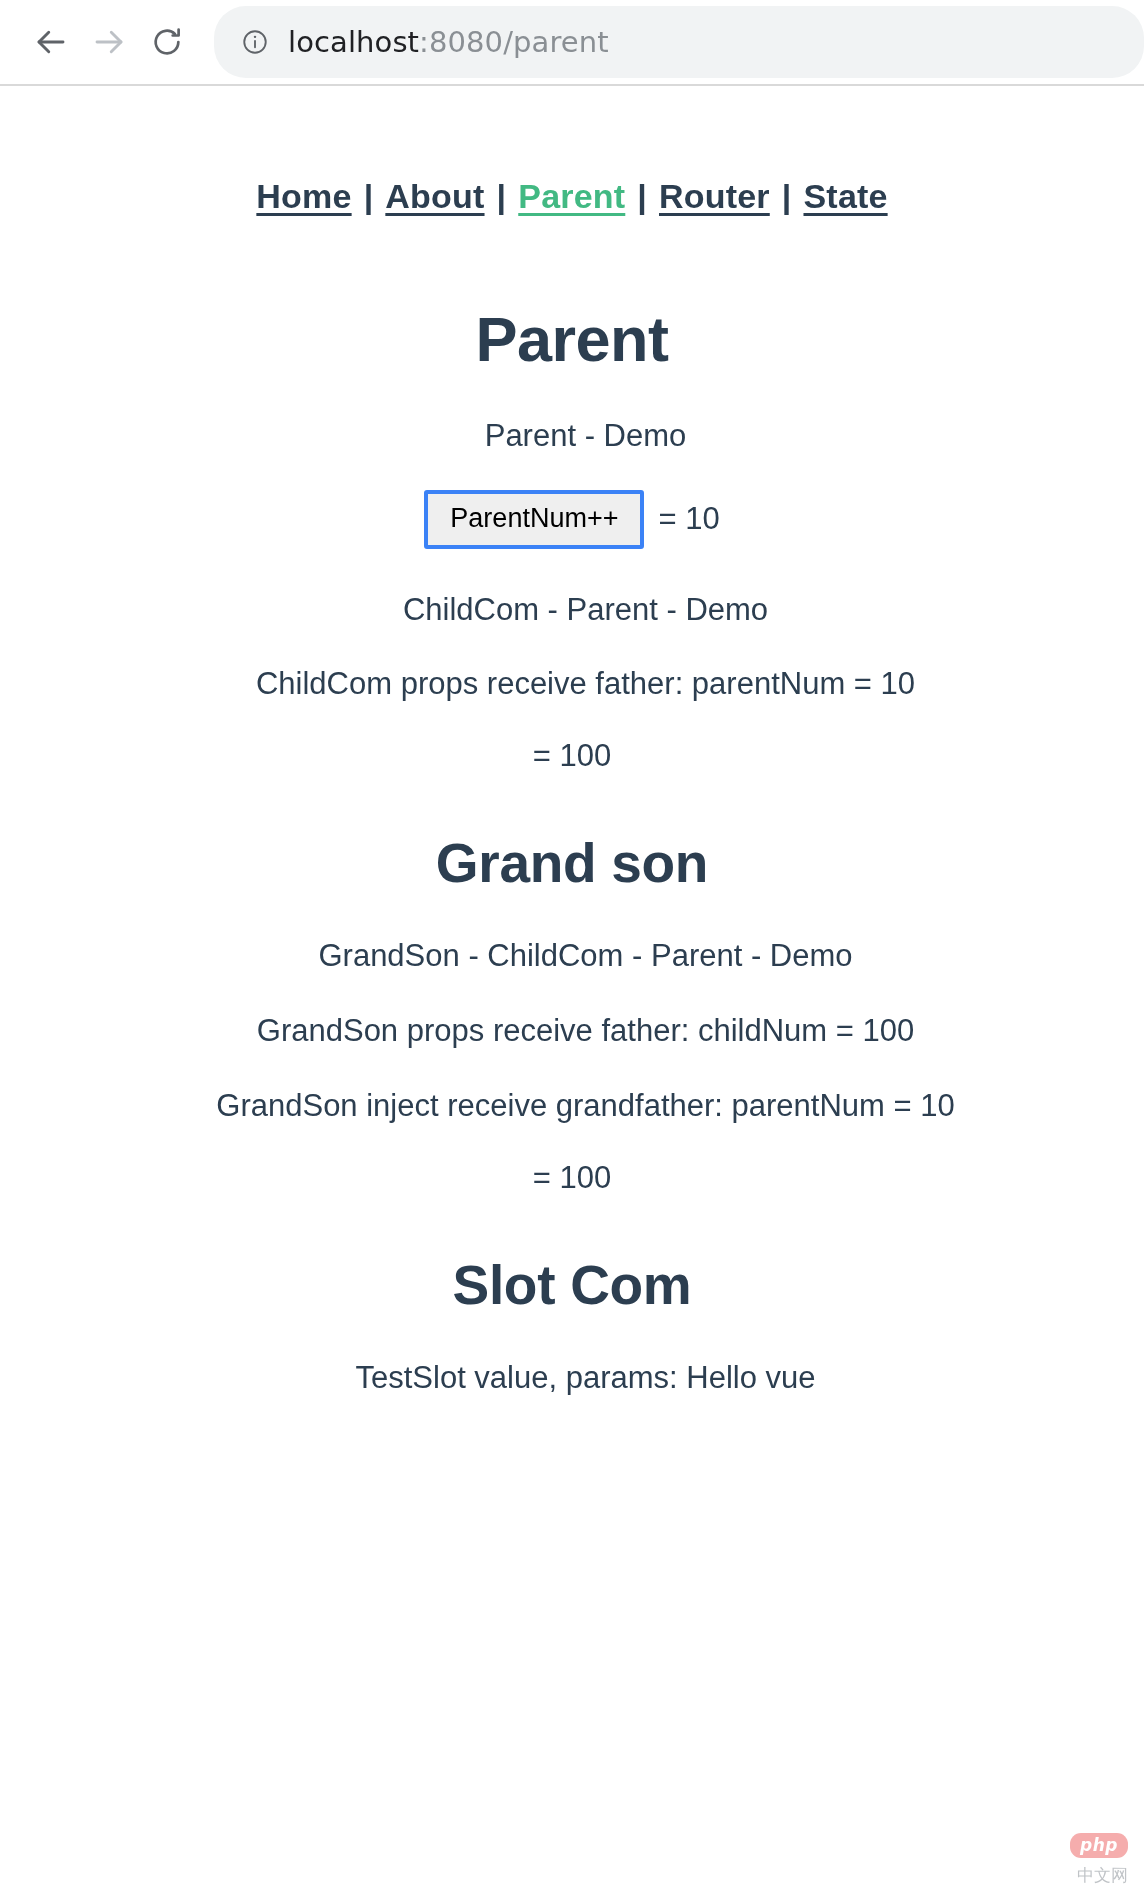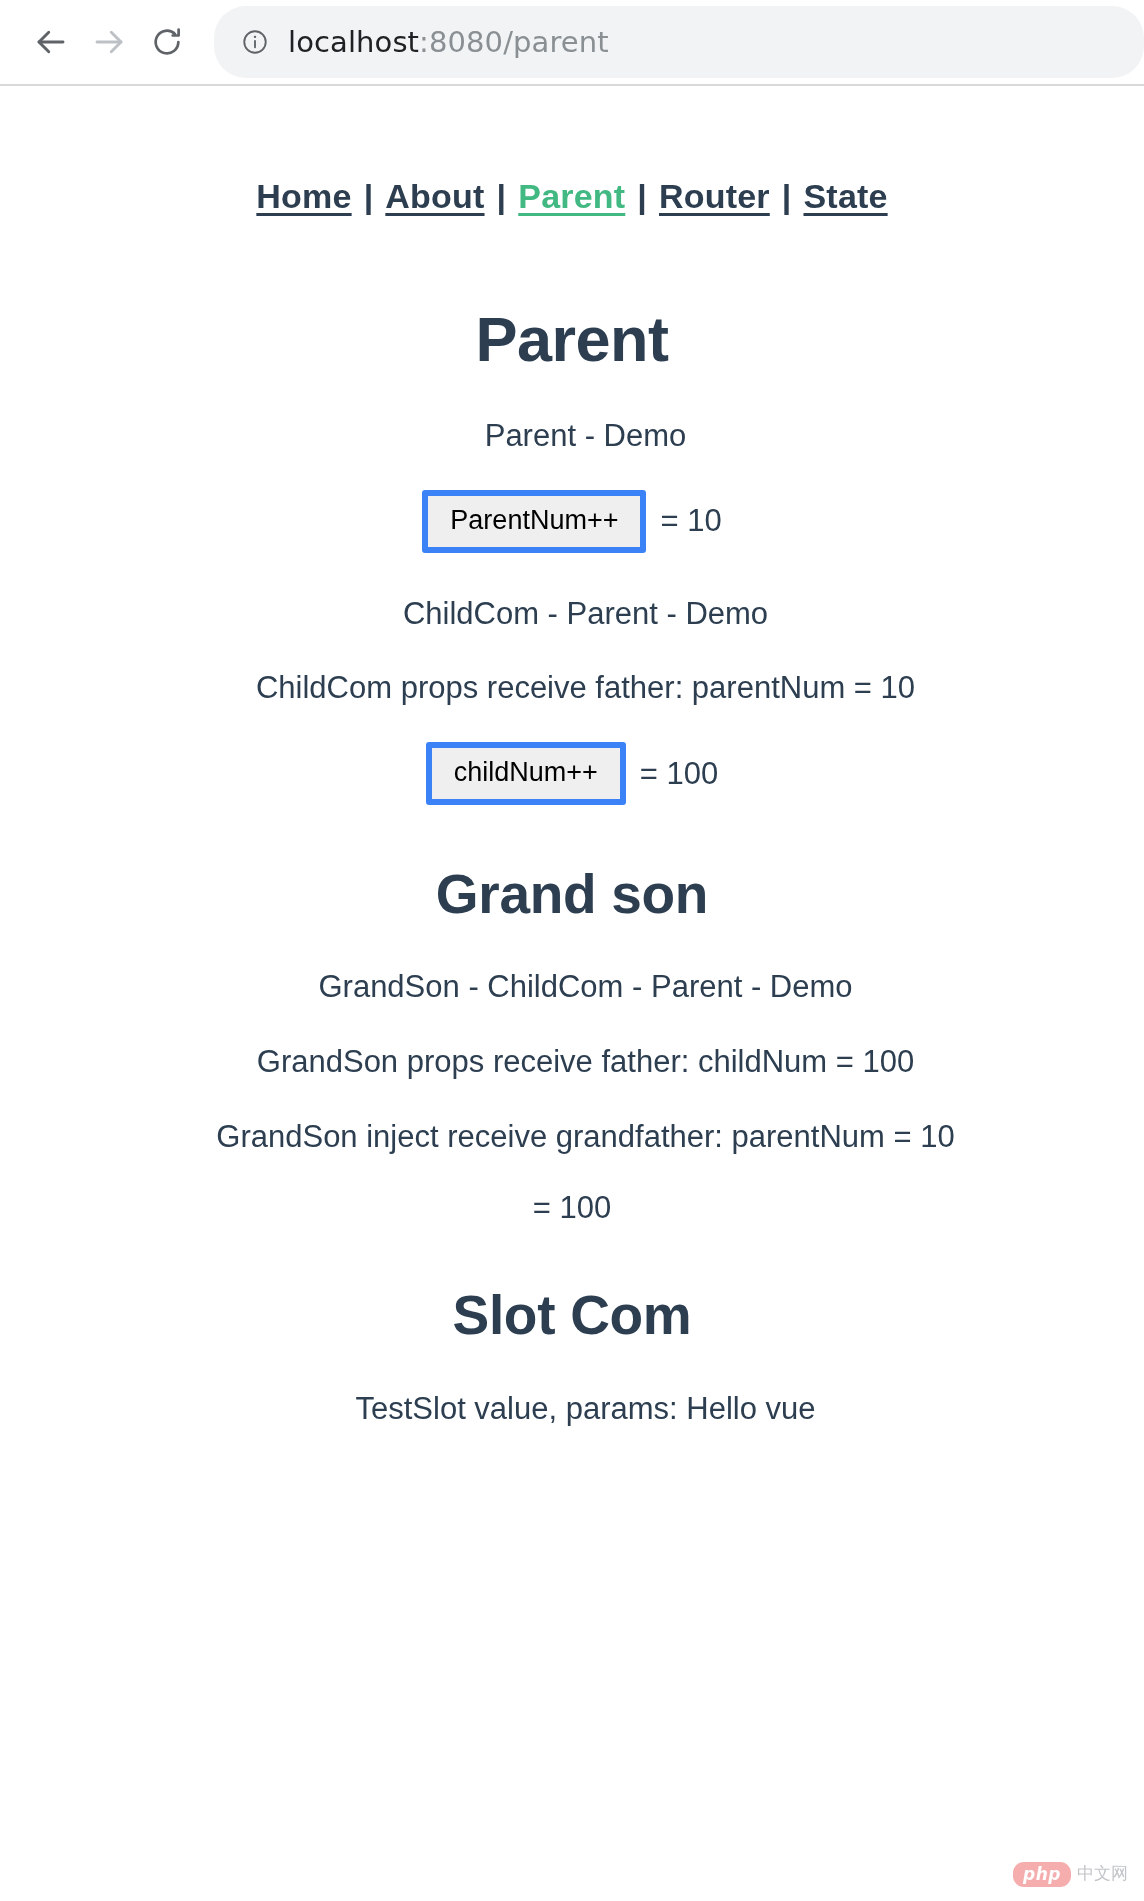--- a/index.html
+++ b/index.html
@@ -136,40 +136,41 @@
     justify-content: center;
     gap: 14px;
     font-size: 31px;
     color: #2c3e50;
   }
   .btnrow button {
     font-family: "Liberation Sans", sans-serif;
     font-size: 27px;
     color: #000000;
     background: #efefef;
-    border: 6px solid #3b82f6;
+    border: 4px solid #3b82f6;
     border-radius: 3px;
     padding: 10px 22px 11px 22px;
     line-height: 1.1;
     cursor: pointer;
   }
   .btnrow .eq { font-size: 31px; color: #2c3e50; }
 
   .childsec { margin-top: 14px; }
   .grandsec { margin-top: 14px; }
 
   
   .watermark {
     position: absolute;
     right: 16px;
     bottom: 14px;
     display: flex;
-    align-items: flex-start;
+    align-items: flex-end;
     gap: 6px;
     opacity: 0.62;
+    flex-direction: column;
   }
   .watermark .php-pill {
     background: #ef7b7b;
     color: #ffffff;
     font-size: 17px;
     font-weight: bold;
     font-style: italic;
     border-radius: 11px;
     padding: 2px 10px 3px 10px;
     letter-spacing: 0.5px;
@@ -235,21 +236,20 @@
   <p class="line first">Parent - Demo</p>
   <div class="btnrow">
     <button>ParentNum++</button>
     <span class="eq">= 10</span>
   </div>
 
   <div class="childsec">
     <p class="line first">ChildCom - Parent - Demo</p>
     <p class="line">ChildCom props receive father: parentNum = 10</p>
     <div class="btnrow">
-      <button>childNum++</button>
       <span class="eq">= 100</span>
     </div>
   </div>
 
   <div class="grandsec">
     <h2 class="section">Grand son</h2>
     <p class="line first">GrandSon - ChildCom - Parent - Demo</p>
     <p class="line">GrandSon props receive father: childNum = 100</p>
     <p class="line">GrandSon inject receive grandfather: parentNum = 10</p>
     <div class="btnrow">

